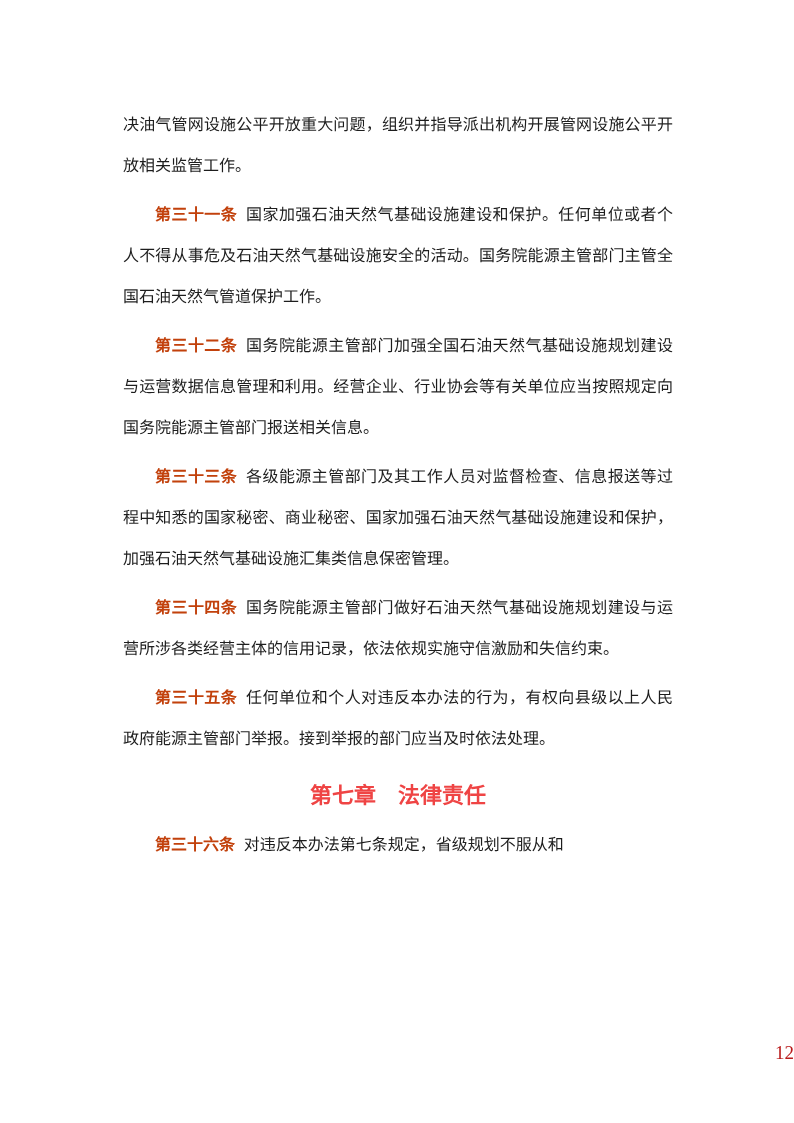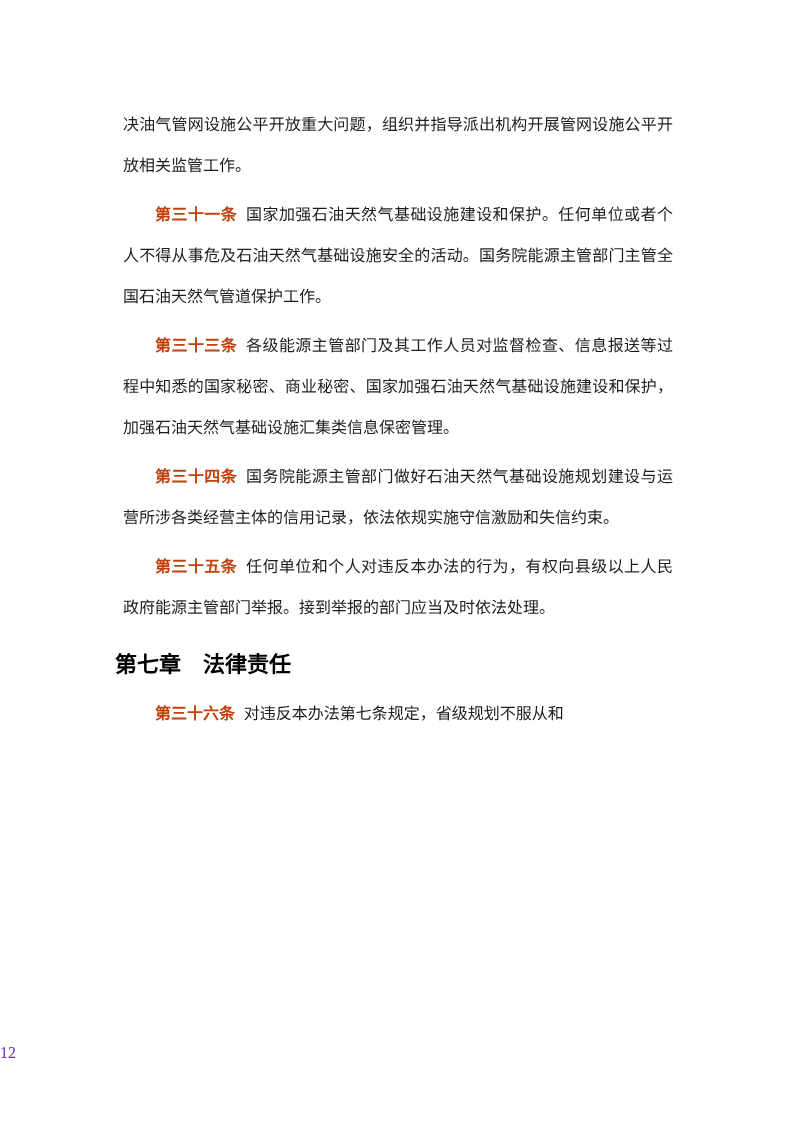--- a/index.html
+++ b/index.html
@@ -37,48 +37,49 @@
   .lead {
     font-family: "Liberation Sans", "DejaVu Sans", sans-serif;
     font-weight: 700;
     color: #c2410c;
     margin-right: 0.55em;
   }
   .chapter {
     margin: 16px 0 5px 0;
     font-size: 22px;
     line-height: 41px;
-    text-align: left;
+    text-align: center;
     text-indent: 0;
     font-family: "Liberation Sans", "DejaVu Sans", sans-serif;
     font-weight: 700;
-    color: #000000;
+    color: #ef4444;
   }
   .footer {
     position: absolute;
     left: 0;
     top: 1038px;
     width: 100%;
-    text-align: left;
-    font-size: 16px;
+    text-align: right;
+    font-size: 19px;
     line-height: 30px;
-    color: #6d28d9;
+    color: #b91c1c;
   }
 </style>
 </head>
 <body>
 
 <div class="page">
   <div class="content">
 
     <p class="para no-indent"><span>决油气管网设施公平开放重大问题，组织并指导派出机构开展管网设施公平开放相关监管工作。</span></p>
 
 
     <p class="para"><span class="lead">第三十一条</span><span>国家加强石油天然气基础设施建设和保护。任何单位或者个人不得从事危及石油天然气基础设施安全的活动。国务院能源主管部门主管全国石油天然气管道保护工作。</span></p>
 
+    <p class="para"><span class="lead">第三十二条</span><span>国务院能源主管部门加强全国石油天然气基础设施规划建设与运营数据信息管理和利用。经营企业、行业协会等有关单位应当按照规定向国务院能源主管部门报送相关信息。</span></p>
 
     <p class="para"><span class="lead">第三十三条</span><span>各级能源主管部门及其工作人员对监督检查、信息报送等过程中知悉的国家秘密、商业秘密、国家加强石油天然气基础设施建设和保护，加强石油天然气基础设施汇集类信息保密管理。</span></p>
 
     <p class="para"><span class="lead">第三十四条</span><span>国务院能源主管部门做好石油天然气基础设施规划建设与运营所涉各类经营主体的信用记录，依法依规实施守信激励和失信约束。</span></p>
 
     <p class="para"><span class="lead">第三十五条</span><span>任何单位和个人对违反本办法的行为，有权向县级以上人民政府能源主管部门举报。接到举报的部门应当及时依法处理。</span></p>
 
     <h2 class="chapter">第七章　法律责任</h2>
 
     <p class="para"><span class="lead">第三十六条</span><span>对违反本办法第七条规定，省级规划不服从和</span></p>

